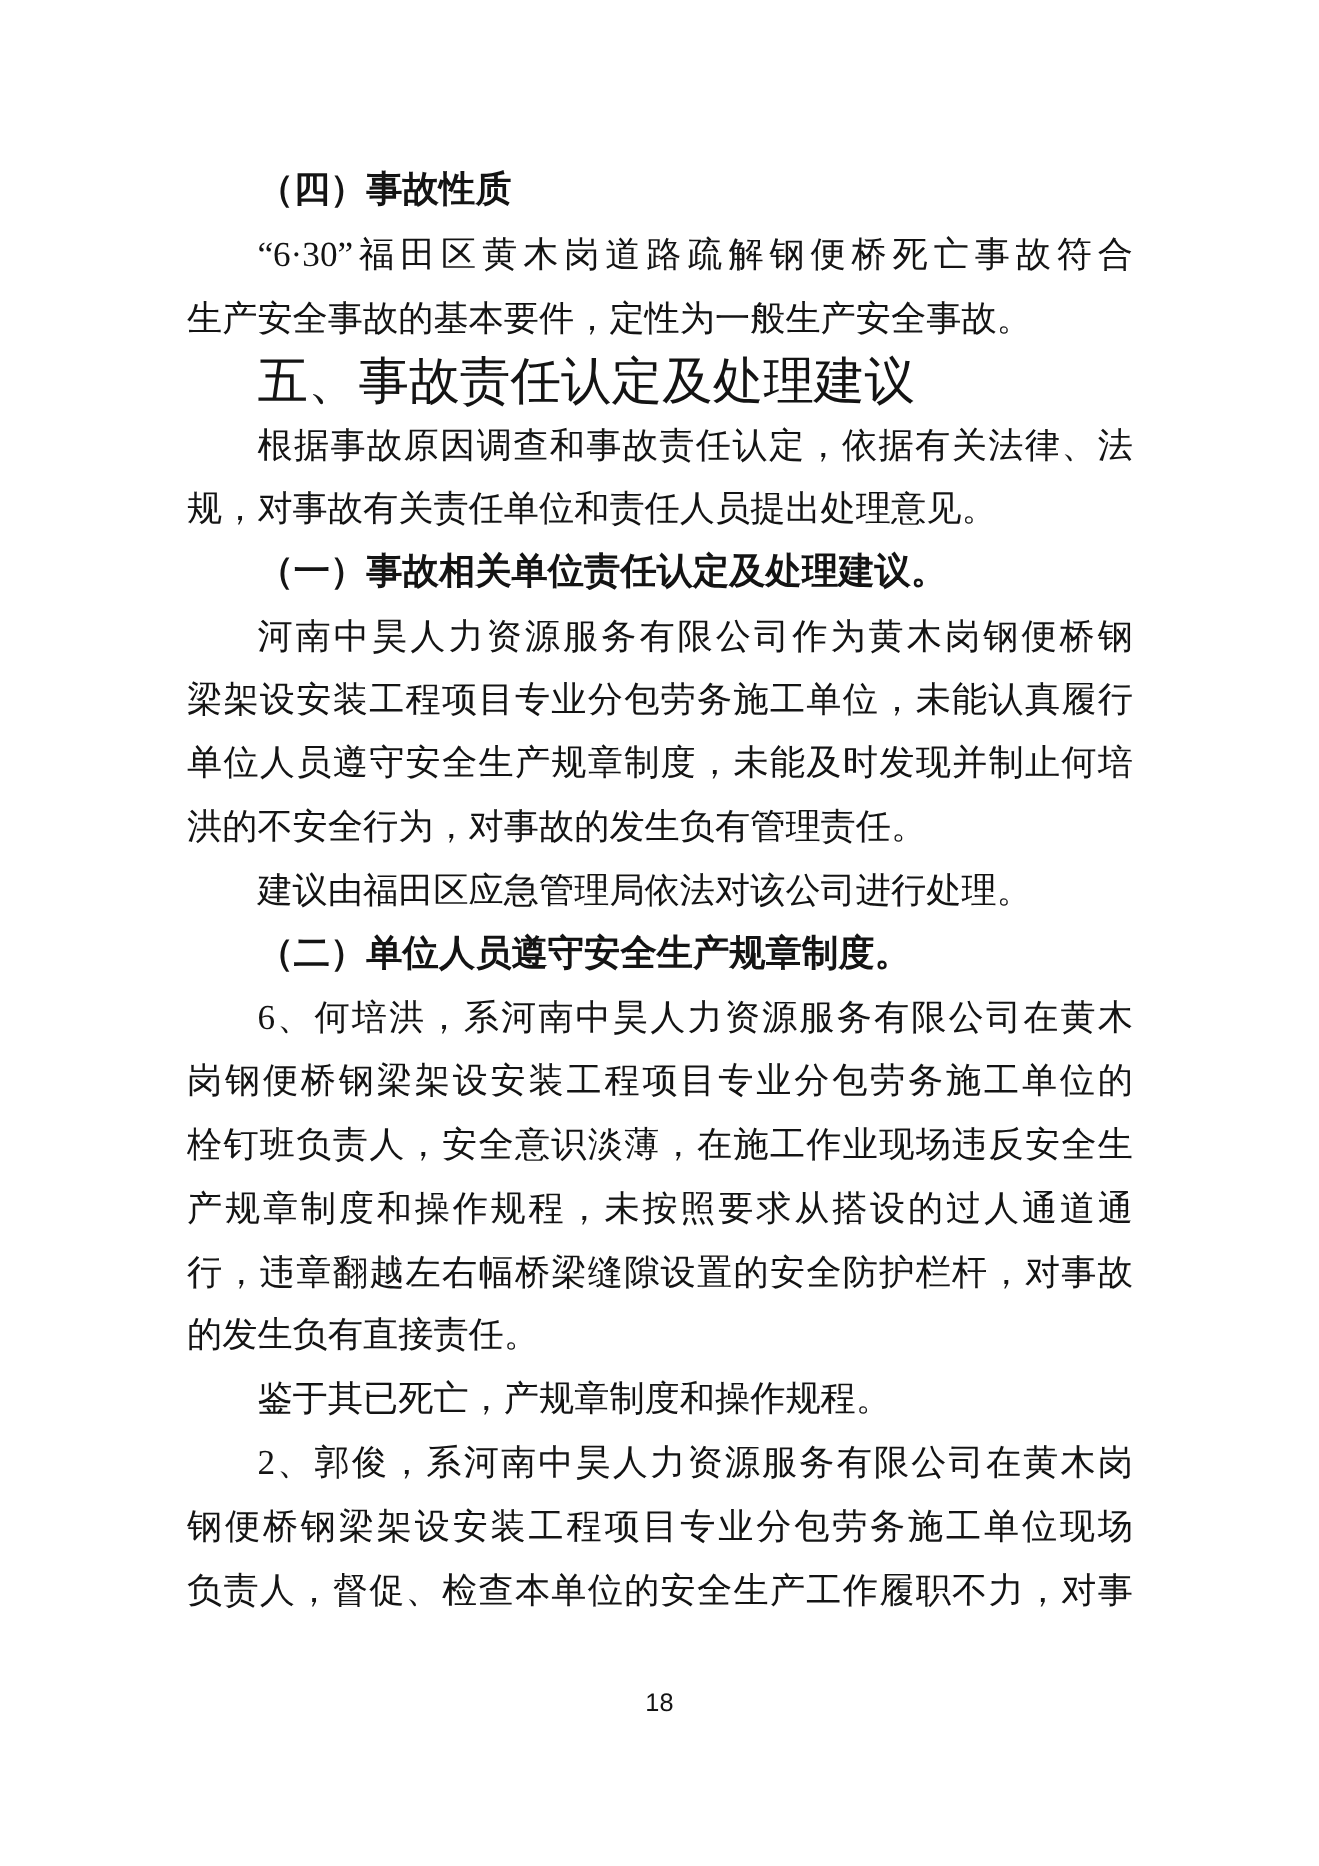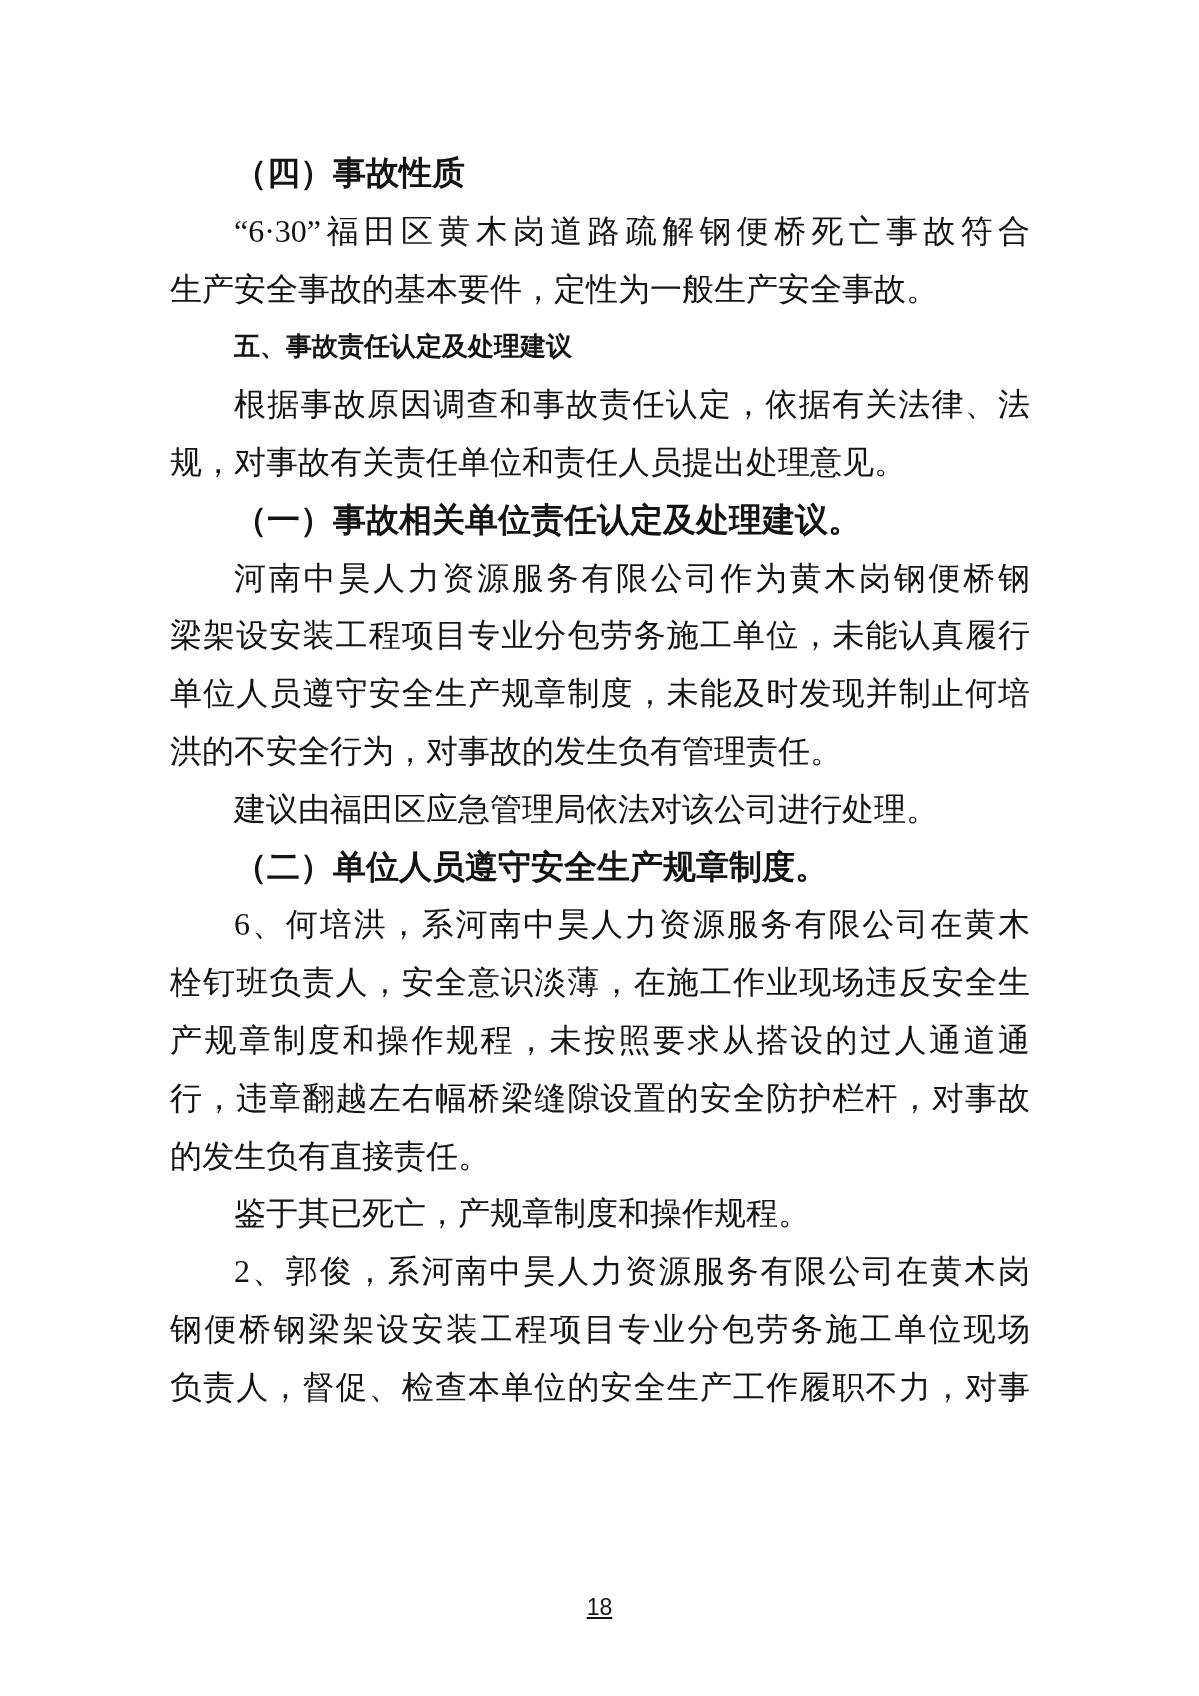--- a/index.html
+++ b/index.html
@@ -39,35 +39,34 @@
   .ind {
     text-indent: 64px;
   }
   
   .b {
     font-weight: 700;
     font-size: 33px;
   }
   
   .hei {
-    font-weight: 700;
+    font-weight: 400;
     font-family: "Liberation Sans", "DejaVu Sans", sans-serif;
-    font-size: 26px;
+    font-size: 46px;
   }
   .footer {
     position: absolute;
-    top: 1592px;
+    top: 1532px;
     left: 0;
     width: 100%;
     text-align: center;
     font-family: "Liberation Sans", "DejaVu Sans", sans-serif;
     font-size: 23px;
     line-height: 30px;
     color: #141414;
-    text-decoration: underline;
   }
 </style>
 </head>
 <body>
 
 <div class="page">
 
   <div class="textblock">
     <div class="ln b ind">（四）事故性质</div>
     <div class="ln ind j">“6·30”福田区黄木岗道路疏解钢便桥死亡事故符合</div>
@@ -76,20 +75,21 @@
     <div class="ln ind j">根据事故原因调查和事故责任认定，依据有关法律、法</div>
     <div class="ln">规，对事故有关责任单位和责任人员提出处理意见。</div>
     <div class="ln b ind">（一）事故相关单位责任认定及处理建议。</div>
     <div class="ln ind j">河南中昊人力资源服务有限公司作为黄木岗钢便桥钢</div>
     <div class="ln j">梁架设安装工程项目专业分包劳务施工单位，未能认真履行</div>
     <div class="ln j">单位人员遵守安全生产规章制度，未能及时发现并制止何培</div>
     <div class="ln">洪的不安全行为，对事故的发生负有管理责任。</div>
     <div class="ln ind">建议由福田区应急管理局依法对该公司进行处理。</div>
     <div class="ln b ind">（二）单位人员遵守安全生产规章制度。</div>
     <div class="ln ind j">6、何培洪，系河南中昊人力资源服务有限公司在黄木</div>
+    <div class="ln j">岗钢便桥钢梁架设安装工程项目专业分包劳务施工单位的</div>
     <div class="ln j">栓钉班负责人，安全意识淡薄，在施工作业现场违反安全生</div>
     <div class="ln j">产规章制度和操作规程，未按照要求从搭设的过人通道通</div>
     <div class="ln j">行，违章翻越左右幅桥梁缝隙设置的安全防护栏杆，对事故</div>
     <div class="ln">的发生负有直接责任。</div>
     <div class="ln ind">鉴于其已死亡，产规章制度和操作规程。</div>
     <div class="ln ind j">2、郭俊，系河南中昊人力资源服务有限公司在黄木岗</div>
     <div class="ln j">钢便桥钢梁架设安装工程项目专业分包劳务施工单位现场</div>
     <div class="ln j">负责人，督促、检查本单位的安全生产工作履职不力，对事</div>
   </div>
 

